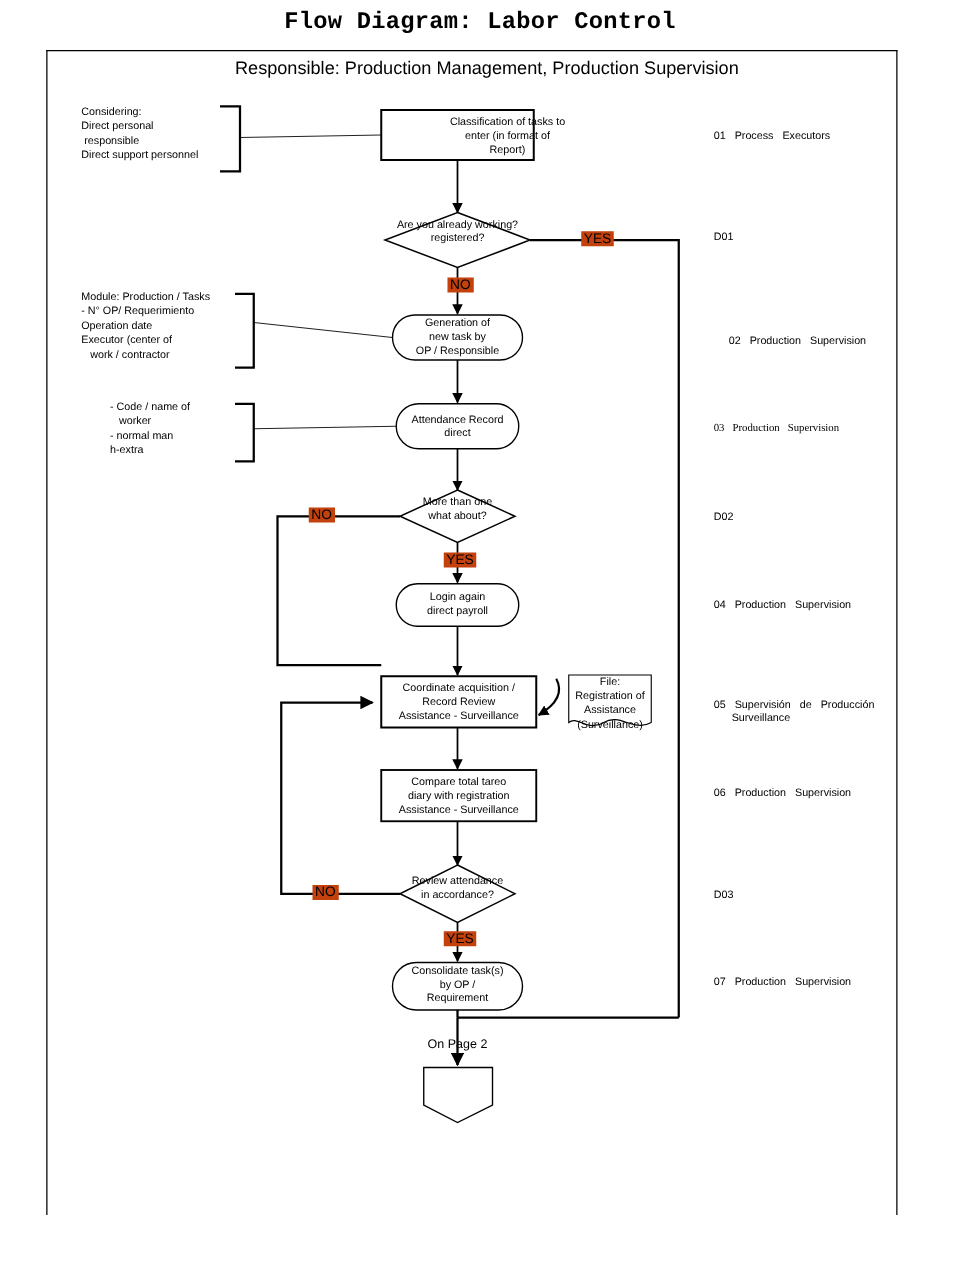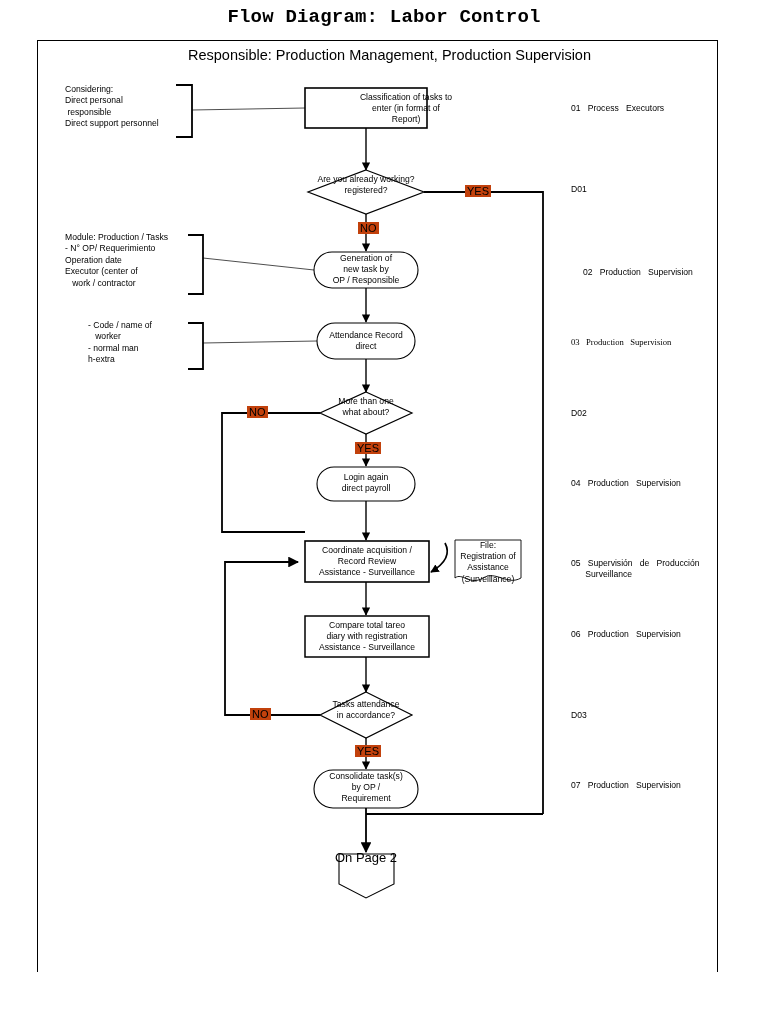--- a/index.html
+++ b/index.html
@@ -153,28 +153,28 @@
 
   <div class="nodetext" style="left:452px;top:540px;width:72px;">File:
 Registration of
 Assistance
 (Surveillance)</div>
 
   <div class="nodetext" style="left:305px;top:620px;width:124px;">Compare total tareo
 diary with registration
 Assistance - Surveillance</div>
 
-  <div class="nodetext" style="left:316px;top:699px;width:100px;">Tasks attendance
+  <div class="nodetext" style="left:316px;top:699px;width:100px;">Review attendance
 in accordance?</div>
 
   <div class="nodetext" style="left:314px;top:771px;width:104px;">Consolidate task(s)
 by OP /
 Requirement</div>
 
-  <div class="nodetext" style="left:326px;top:852px;width:80px;font-size:13px;">On Page 2</div>
+  <div class="nodetext" style="left:326px;top:830px;width:80px;font-size:10px;">On Page 2</div>
 
   <div class="annot lead" style="left:65px;top:84px;width:120px;">Considering:
 Direct personal
  responsible
 Direct support personnel</div>
 
   <div class="annot lead" style="left:65px;top:232px;width:140px;">Module: Production / Tasks
 - N° OP/ Requerimiento
 Operation date
 Executor (center of

